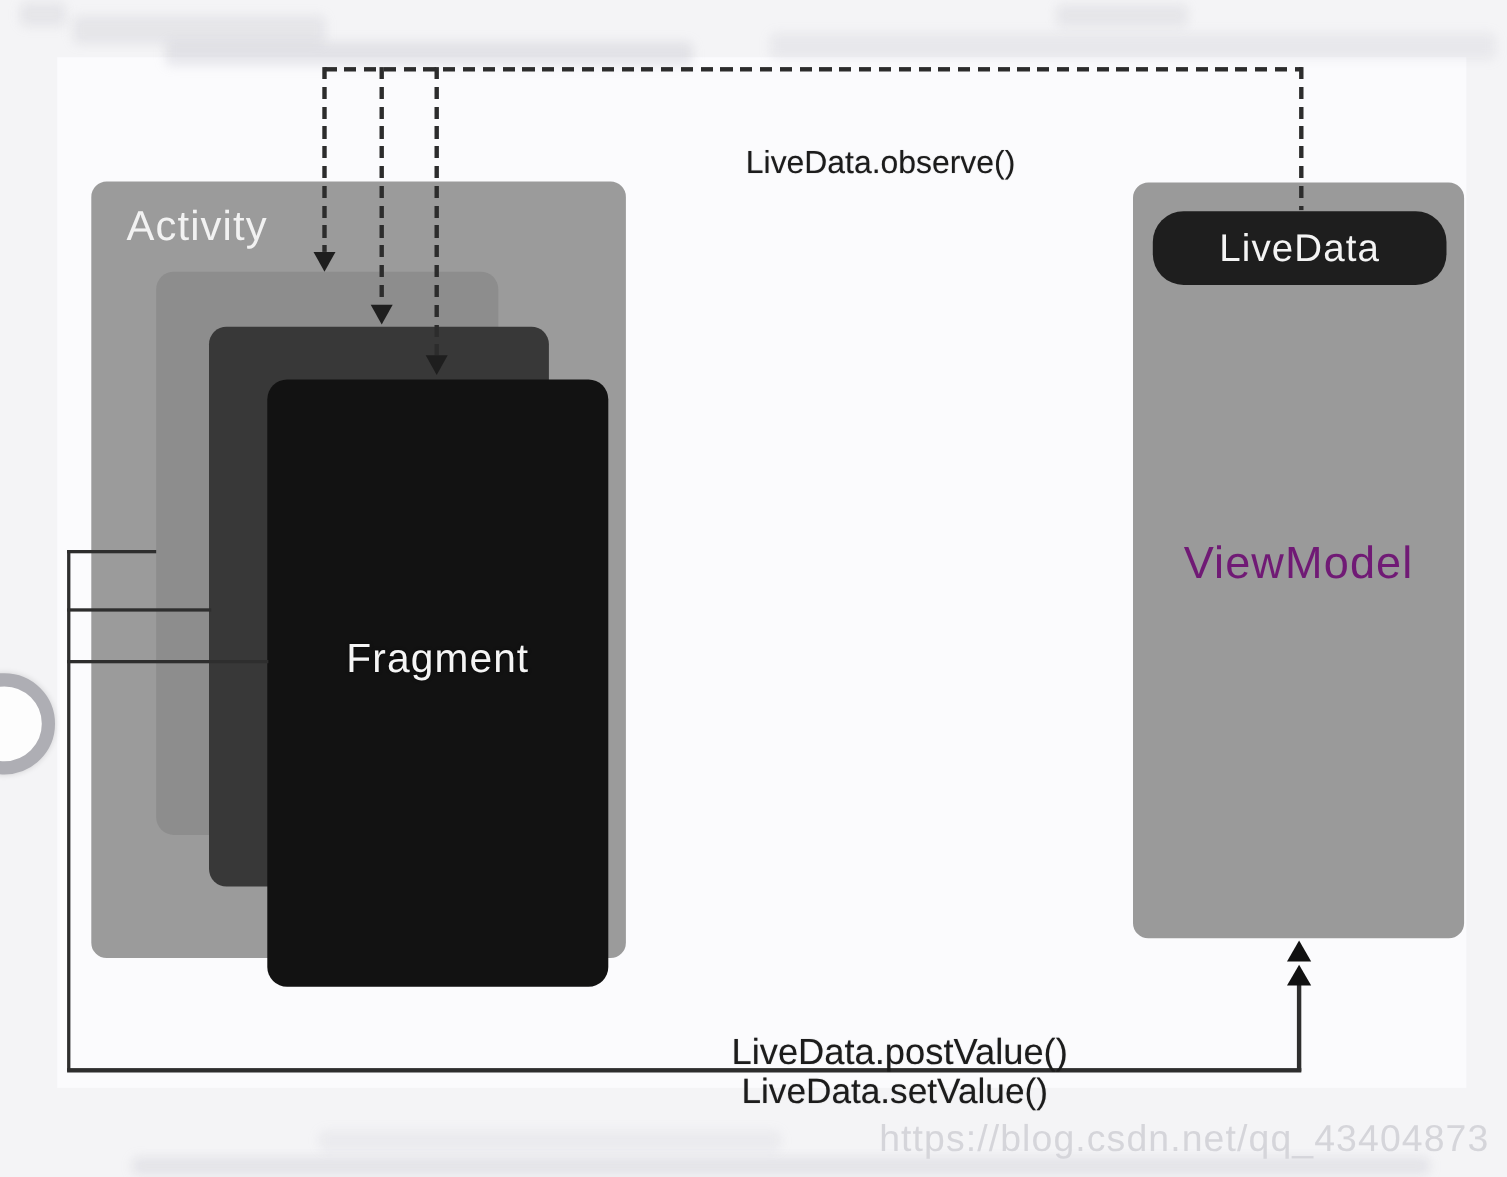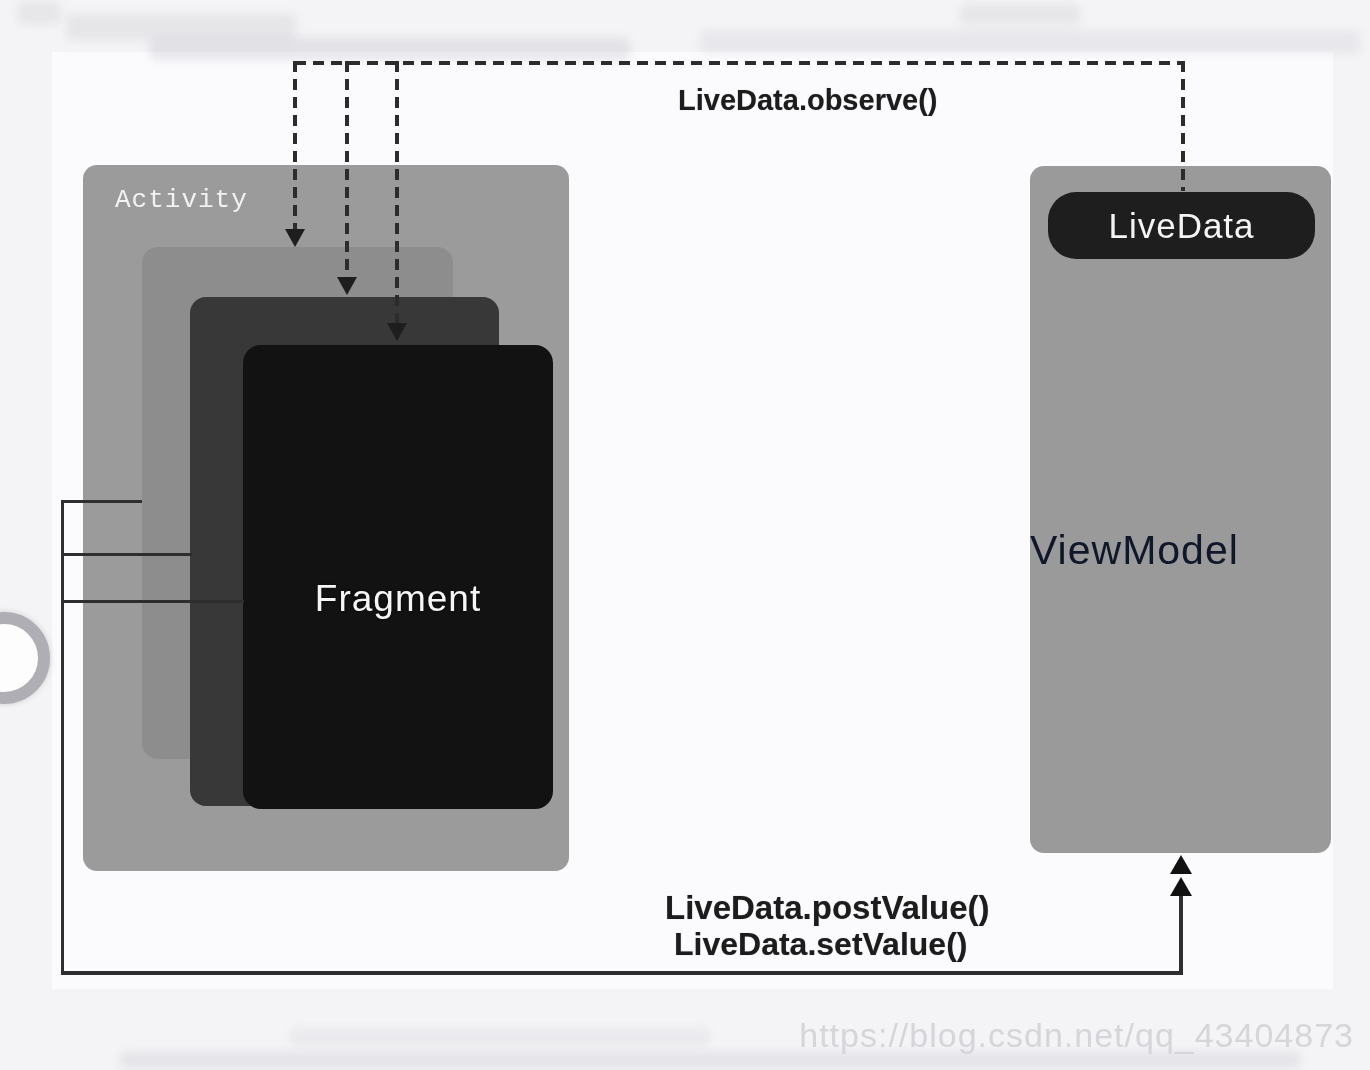--- a/index.html
+++ b/index.html
@@ -12,45 +12,46 @@
   .screen{position:absolute;inset:0;width:1370px;height:1070px;}
   .canvas{
     position:absolute;left:52px;top:52px;width:1281px;height:937px;
     background:#fbfbfd;
   }
   
   .box{position:absolute;border-radius:14px;}
   .activity-box{left:83px;top:165px;width:486px;height:706px;background:#9b9b9b;}
   .activity-label{
     position:absolute;left:32px;top:20px;
-    color:#f2f2f2;font-size:26px;letter-spacing:1px;font-family:Liberation Mono, monospace;
+    color:#f2f2f2;font-size:38px;letter-spacing:1px;
   }
   .frag1{left:142px;top:247px;width:311px;height:512px;background:#8d8d8d;border-radius:16px;}
   .frag2{left:190px;top:297px;width:309px;height:509px;background:#383838;border-radius:16px;}
-  .frag3{left:243px;top:345px;width:310px;height:464px;background:#121212;border-radius:18px;}
+  .frag3{left:243px;top:345px;width:310px;height:552px;background:#121212;border-radius:18px;}
   .fragment-label{
     position:absolute;left:0;right:0;top:233px;text-align:center;
     color:#f5f5f5;font-size:37px;letter-spacing:1px;
     text-shadow:0 0 3px rgba(0,0,0,.6);
   }
   .viewmodel-box{left:1030px;top:166px;width:301px;height:687px;background:#9a9a9a;}
   .viewmodel-label{
-    position:absolute;left:0;right:0;top:322px;
-    color:#0f172a;font-size:41px;letter-spacing:1px;margin-top:39px;
+    position:absolute;left:0;right:0;top:322px;text-align:center;
+    color:#701a75;font-size:41px;letter-spacing:1px;
   }
   .livedata-chip{
     position:absolute;left:18px;top:26px;width:267px;height:67px;
     background:#1e1e1e;border-radius:28px;
     display:flex;align-items:center;justify-content:center;
   }
   .livedata-label{color:#f4f4f4;font-size:35px;letter-spacing:1px;}
   
   .edge-label{
-    position:absolute;color:#1c1c1c;font-weight:bold;white-space:nowrap;
+    position:absolute;color:#1c1c1c;font-weight:normal;white-space:nowrap;
     text-shadow:0 0 1px rgba(0,0,0,.35);
+    margin-top:48px;
   }
   .observe-label{left:678px;top:84px;font-size:29px;}
   .postvalue-label{left:665px;top:889px;font-size:33px;}
   .setvalue-label{left:674px;top:926px;font-size:32px;}
   
   .dash-h{
     position:absolute;height:4px;
     background:repeating-linear-gradient(90deg,#2c2c2c 0 11px,transparent 11px 18px);
   }
   .dash-v{

